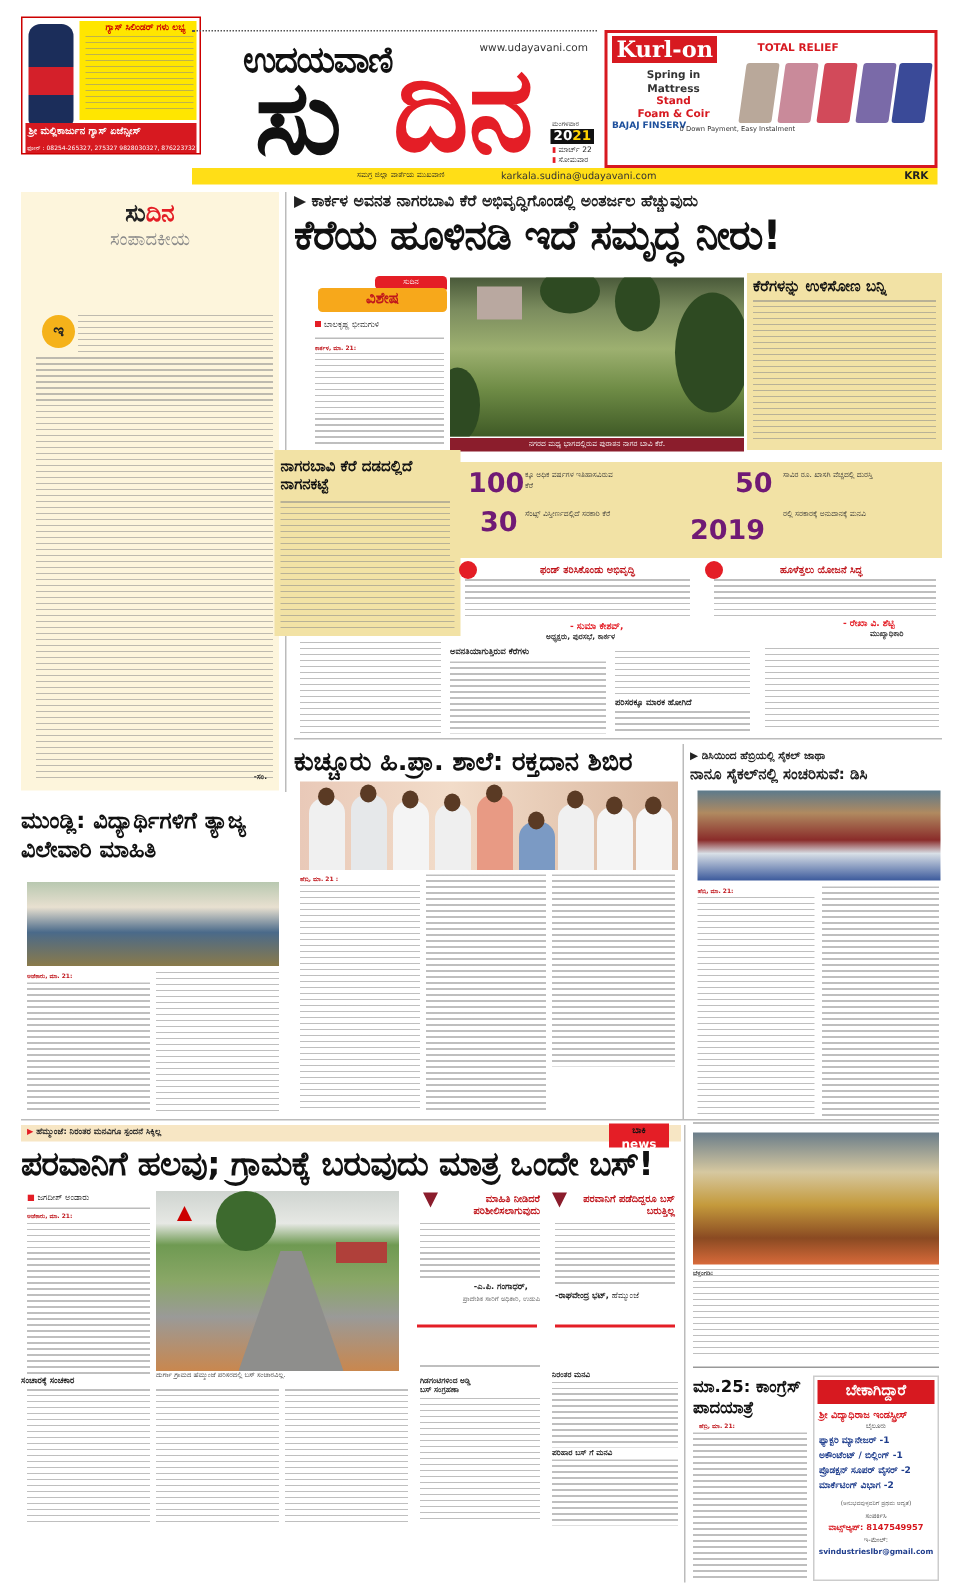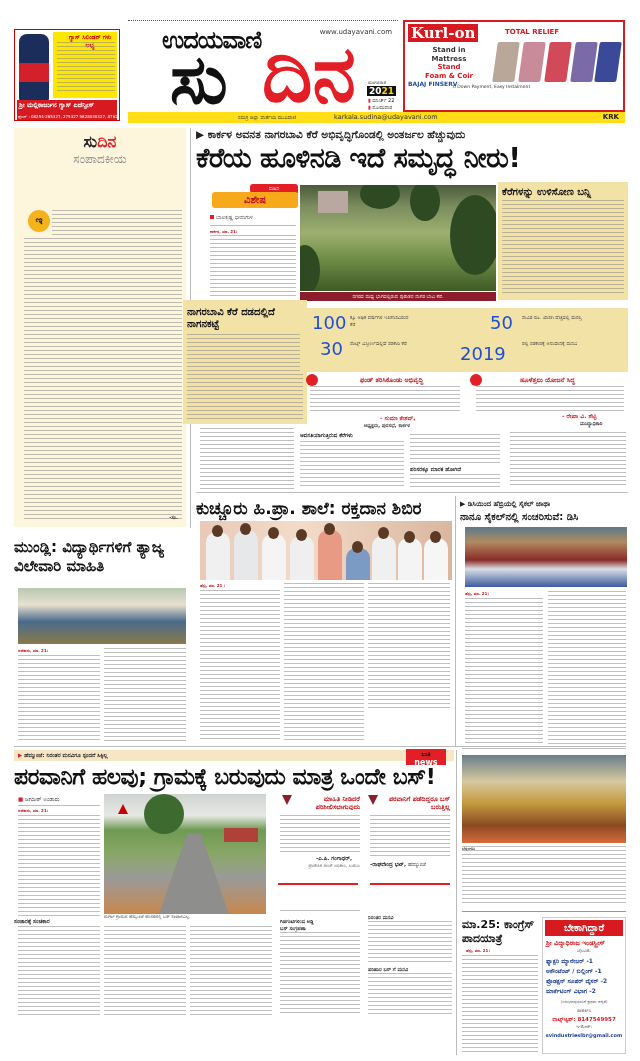--- a/index.html
+++ b/index.html
@@ -2,21 +2,21 @@
 <html><head>
 <meta charset="utf-8">
 <style>
 *{box-sizing:border-box;margin:0;padding:0}
 body{width:640px;height:1061px;background:#fff;font-family:"DejaVu Sans",sans-serif;color:#222;position:relative;overflow:hidden}
 .abs{position:absolute}
 .txt{font-size:4px;line-height:5.2px;color:#444;text-align:justify;overflow:hidden;word-break:break-all}
 .lines{background:repeating-linear-gradient(to bottom,#8a8a8a 0,#8a8a8a 1px,transparent 1px,transparent 4px);opacity:.55}
 .photo{overflow:hidden}
 
-.gas-ad{left:14px;top:29px;width:106px;height:92px;border:1px solid #c00;background:#fff}
+.gas-ad{left:14px;top:11px;width:120px;height:92px;border:1px solid #c00;background:#fff}
 .gas-ad .cyl{position:absolute;left:4px;top:4px;width:30px;height:68px;border-radius:8px 8px 4px 4px;background:linear-gradient(180deg,#1b2d5a 0 42%,#d4202a 42% 70%,#1b2d5a 70%)}
 .gas-ad .y{position:absolute;left:38px;top:2px;right:2px;height:66px;background:#ffe600}
 .gas-ad .yt{position:absolute;left:50px;top:3px;right:4px;font-size:6px;color:#c00;font-weight:bold;text-align:center}
 .gas-ad .yb{position:absolute;left:42px;top:12px;right:4px;height:52px}
 .gas-ad .red{position:absolute;left:2px;right:2px;top:70px;height:20px;background:#d71920;color:#fff;font-size:6.5px;font-weight:bold;padding:1px 2px}
 .gas-ad .ph{position:absolute;left:3px;right:2px;bottom:1px;font-size:4px;color:#fff;white-space:nowrap;overflow:hidden}
 .dots{left:128px;top:20px;width:270px;border-top:1px dotted #555}
 .site{right:248px;top:28px;font-size:7px;color:#333}
 .udaya{left:162px;top:26px;font-size:24px;font-weight:bold;color:#111;letter-spacing:-1px}
 .logo-black{left:170px;top:44px;font-size:68px;font-weight:900;color:#111;line-height:70px;font-family:"DejaVu Serif",serif}
@@ -66,21 +66,21 @@
 .pond .tree{position:absolute;background:#2e4a22;border-radius:50%}
 .pond .bld{position:absolute;left:18px;top:6px;width:30px;height:22px;background:#b9a8a0}
 .cap-bar{left:300px;top:292px;width:196px;height:9px;background:#8b1d2c;color:#fff;font-size:5px;text-align:center;line-height:9px}
 .side-box{left:498px;top:182px;width:130px;height:118px;background:#f2e2a5}
 .side-box .h{position:absolute;left:4px;top:4px;font-size:10px;font-weight:bold;color:#111;white-space:nowrap}
 .side-box .b{position:absolute;left:4px;right:4px;top:18px;bottom:4px}
 .naga{left:183px;top:300px;width:124px;height:124px;background:#f2e2a5}
 .naga .h{position:absolute;left:4px;top:6px;font-size:10px;line-height:12px;font-weight:bold;color:#111}
 .naga .b{position:absolute;left:4px;right:4px;top:34px;bottom:4px}
 .stats{left:300px;top:308px;width:328px;height:64px;background:#f2e2a5}
-.stat{position:absolute;font-size:18px;font-weight:normal;color:#1d4ed8}
+.stat{position:absolute;font-size:18px;font-weight:bold;color:#701a75}
 .statl{position:absolute;font-size:5px;line-height:6.5px;color:#333;width:60px}
 .ic{width:12px;height:12px;border-radius:50%;background:#e41e26;display:inline-block;position:absolute}
 .sh{position:absolute;font-size:6.5px;font-weight:bold;color:#c0161c;white-space:nowrap}
 .quote-name{position:absolute;font-size:6px;font-weight:bold;color:#e41e26}
 .quote-role{position:absolute;font-size:5px;color:#333;font-weight:bold}
 
 .kuch{left:196px;top:498px;font-size:17px;font-weight:bold;color:#111;white-space:nowrap}
 .meet{left:200px;top:521px;width:252px;height:59px;background:linear-gradient(90deg,#e9c9b8,#f2dcc9 40%,#d9b69e);}
 .person{position:absolute;bottom:0;width:24px;border-radius:10px 10px 0 0}
 .head{position:absolute;width:11px;height:12px;border-radius:50%;background:#5a3a24}
@@ -136,21 +136,21 @@
 <div class="abs year"><span>20</span><b>21</b></div>
 <div class="abs datebox">
   <div><span>▮</span> <em style="font-style:normal">ಮಾರ್ಚ್ 22</em></div>
   <div><span>▮</span> <em style="font-style:normal">ಸೋಮವಾರ</em></div>
 </div>
 
 <div class="abs kurl">
   <div class="logo">Kurl-on</div>
   <div class="tr">TOTAL RELIEF</div>
   <div class="vt">
-    <div>Stand in</div>
+    <div>Spring in</div>
     <div>Mattress</div>
     <div><em>Stand</em></div>
     <div><em>Foam &amp; Coir</em></div>
   </div>
   <div class="matt">
     <i style="left:10px;background:#b9a89a"></i>
       <i style="left:36px;background:#c98a9a"></i>
       <i style="left:62px;background:#d24a5a"></i>
       <i style="left:88px;background:#7a6aa8"></i>
       <i style="left:112px;background:#3a4a98"></i>

